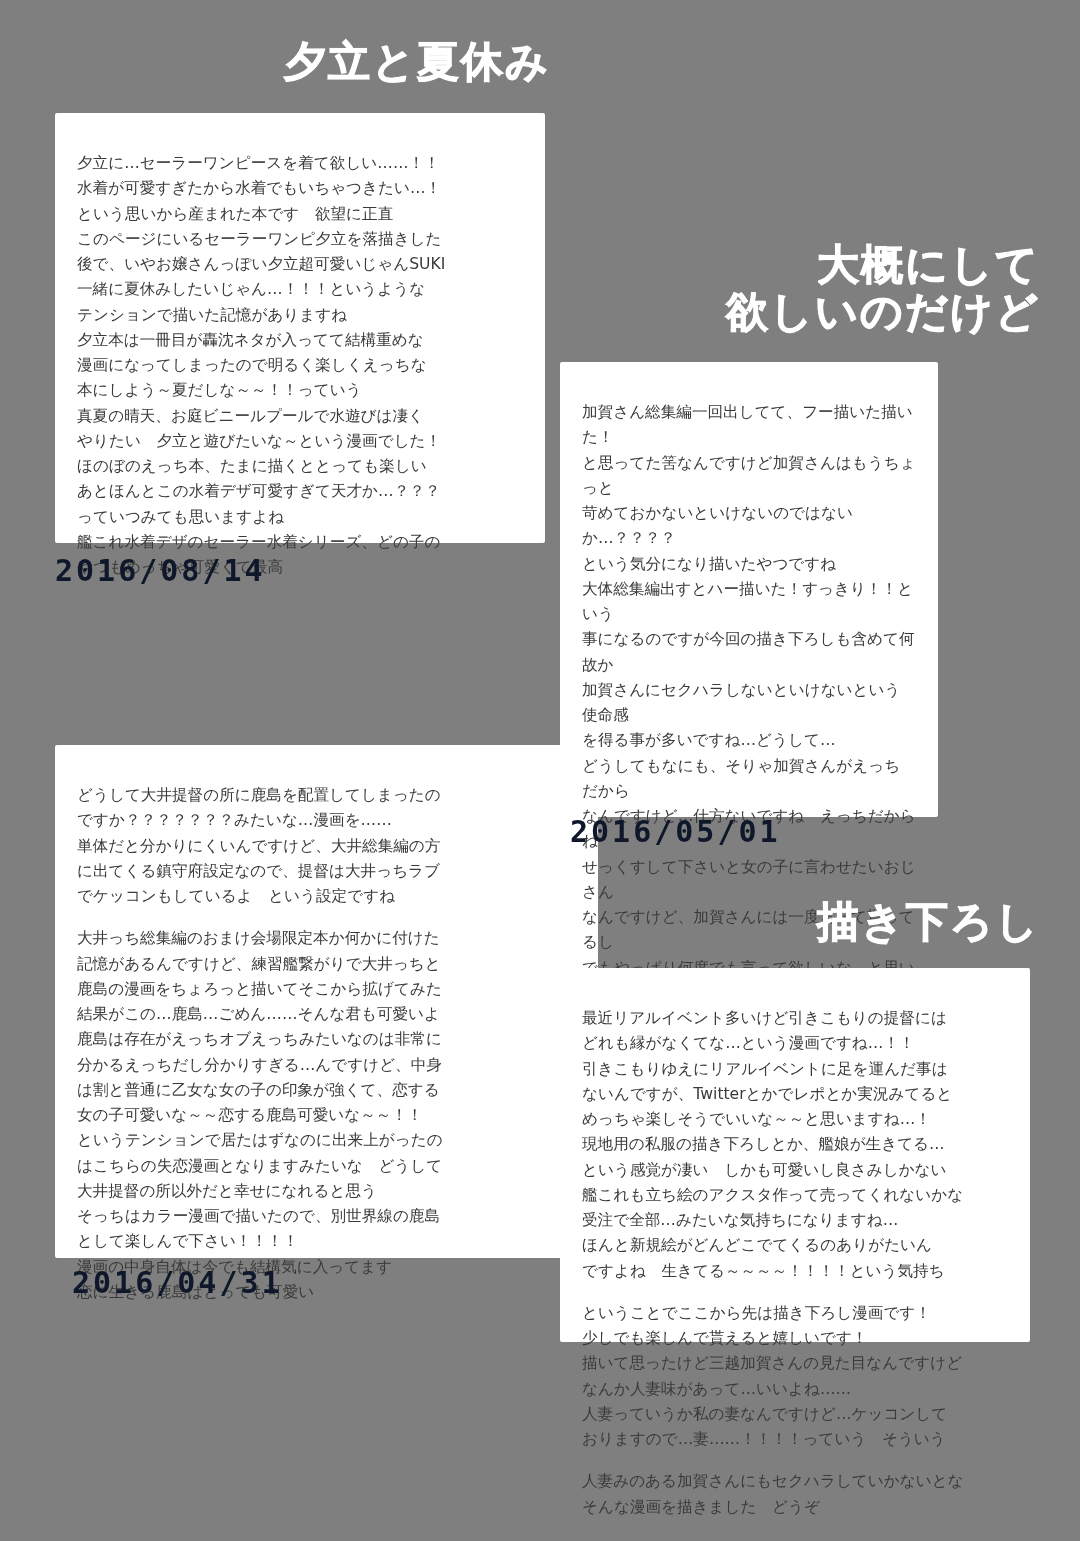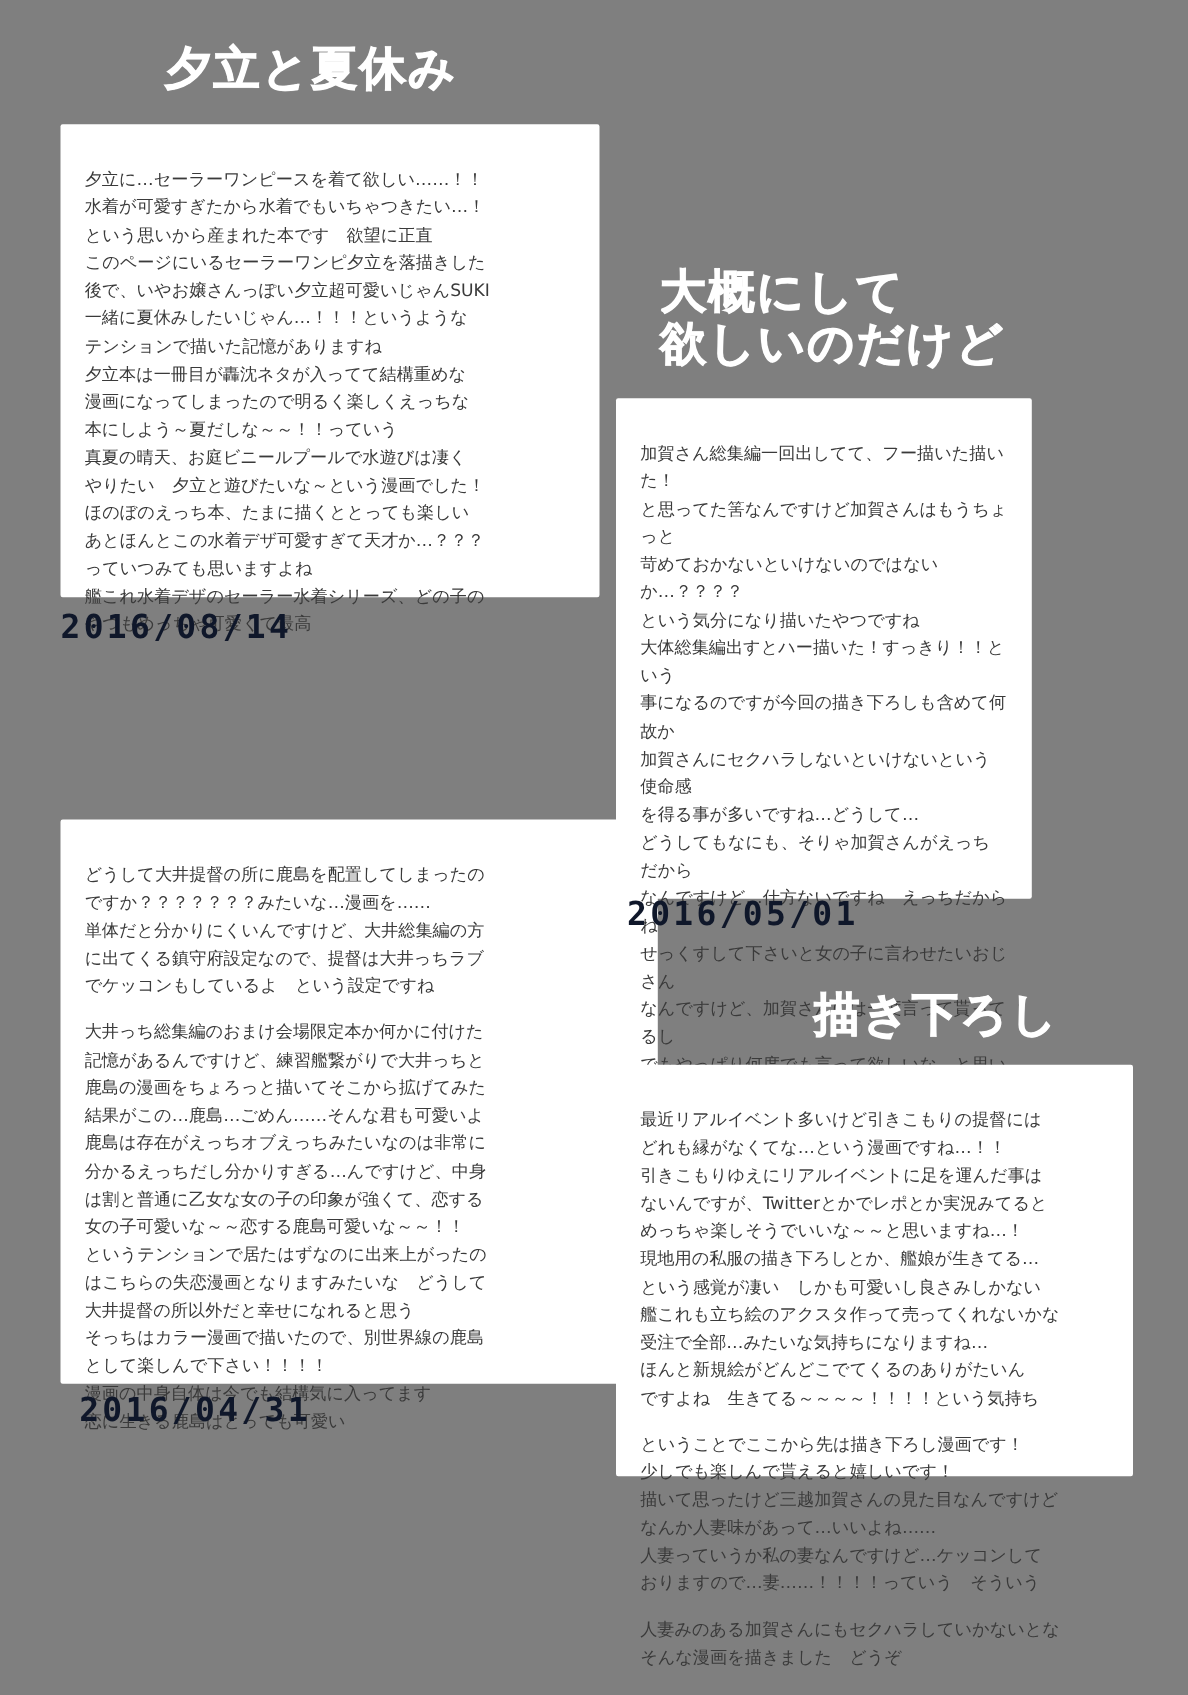--- a/index.html
+++ b/index.html
@@ -19,21 +19,21 @@
     inset: 0;
   }
   .heading {
     position: absolute;
     color: #ffffff;
     font-family: "DejaVu Sans", "Liberation Sans", sans-serif;
     font-weight: bold;
     font-size: 42px;
     line-height: 1.12;
     letter-spacing: 2px;
-    text-align: left;
+    text-align: right;
     -webkit-text-stroke: 1px #ffffff;
     text-shadow: 0 0 1px #ffffff;
     white-space: pre-line;
   }
   .panel {
     position: absolute;
     background: #ffffff;
     border-radius: 2px;
     box-sizing: border-box;
     padding: 38px 22px;

